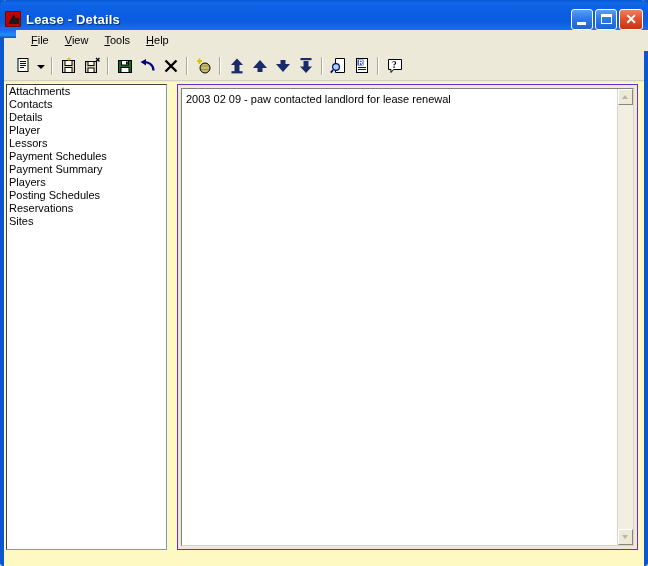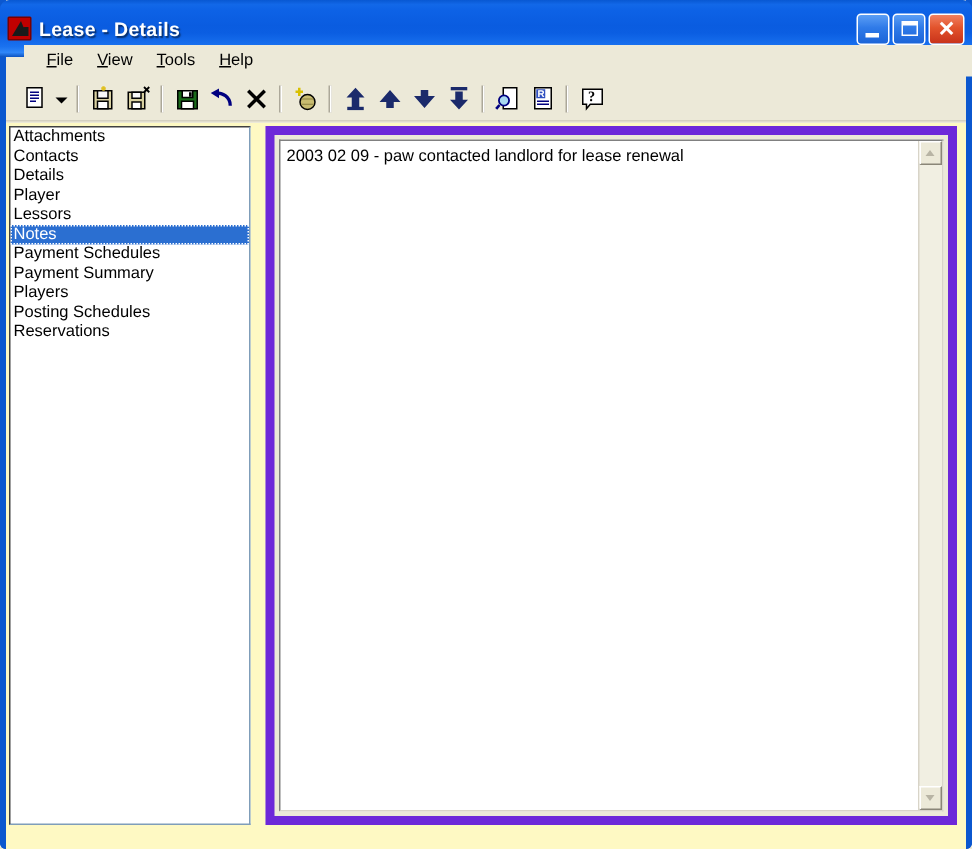--- a/index.html
+++ b/index.html
@@ -231,21 +231,21 @@
     outline-offset: -1px;
   }
 
   
   .notes-panel {
     position: absolute;
     left: 173px; top: 2px;
     width: 461px;
     height: 466px;
     background: #ece9d8;
-    border: 6px solid #6d28d9;
+    border: 1px solid #6d28d9;
     box-sizing: border-box;
     padding: 3px;
   }
   .notes-inner {
     position: relative;
     width: 100%;
     height: 100%;
     background: #ffffff;
     border: 1px solid #808080;
     border-right-color: #d8d4c8;
@@ -459,26 +459,26 @@
   </div>
 
   <div class="client">
 
     <div class="sidebar">
       <div class="list-item">Attachments</div>
       <div class="list-item">Contacts</div>
       <div class="list-item">Details</div>
       <div class="list-item">Player</div>
       <div class="list-item">Lessors</div>
-      <div class="list-item selected">Notes</div>
       <div class="list-item">Payment Schedules</div>
       <div class="list-item">Payment Summary</div>
       <div class="list-item">Players</div>
       <div class="list-item">Posting Schedules</div>
       <div class="list-item">Reservations</div>
+      <div class="list-item">Sites</div>
     </div>
 
     <div class="notes-panel">
       <div class="notes-inner">
         <div class="notes-text">2003 02 09 - paw contacted landlord for lease renewal</div>
 
         <div class="vscroll">
           <div class="sb-btn up">
             <span class="chev"></span>
           </div>

